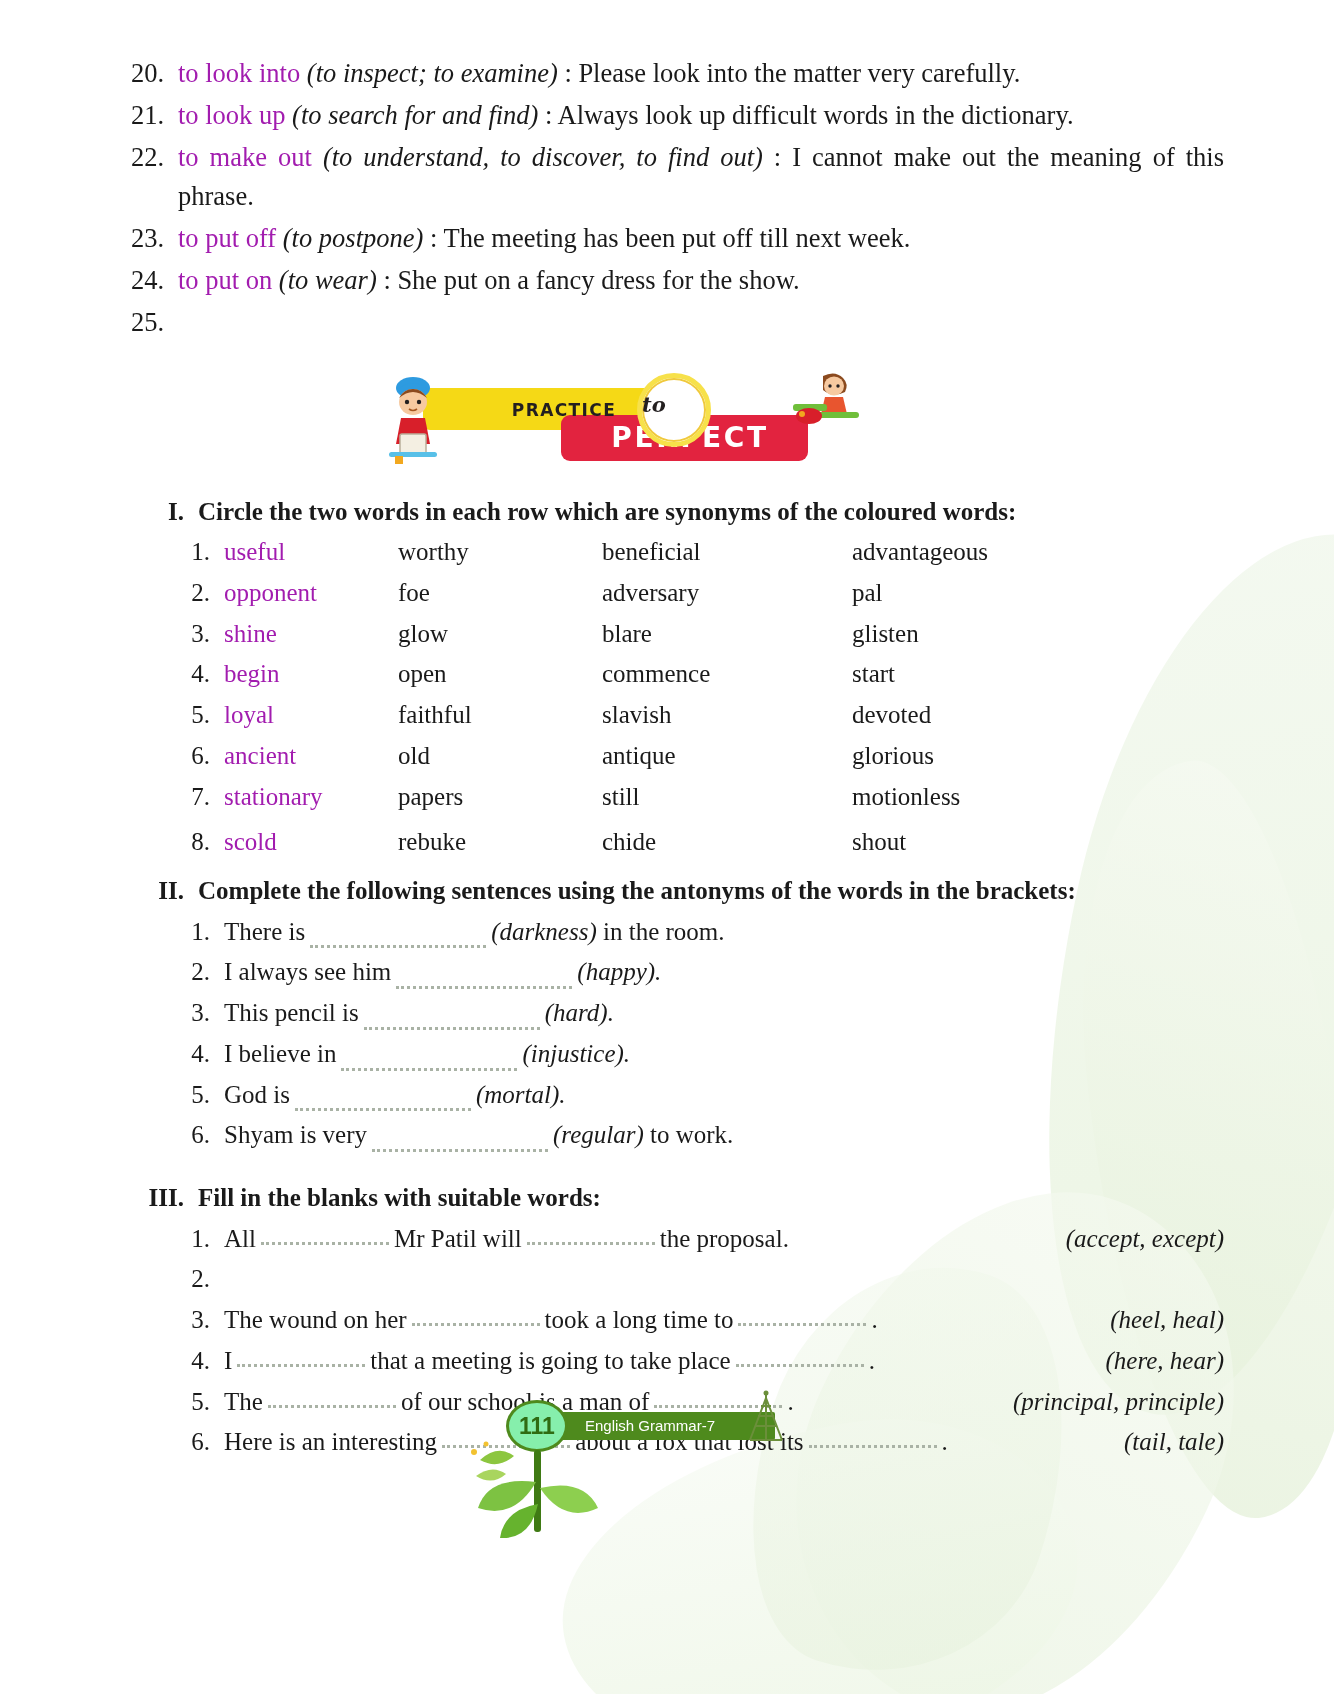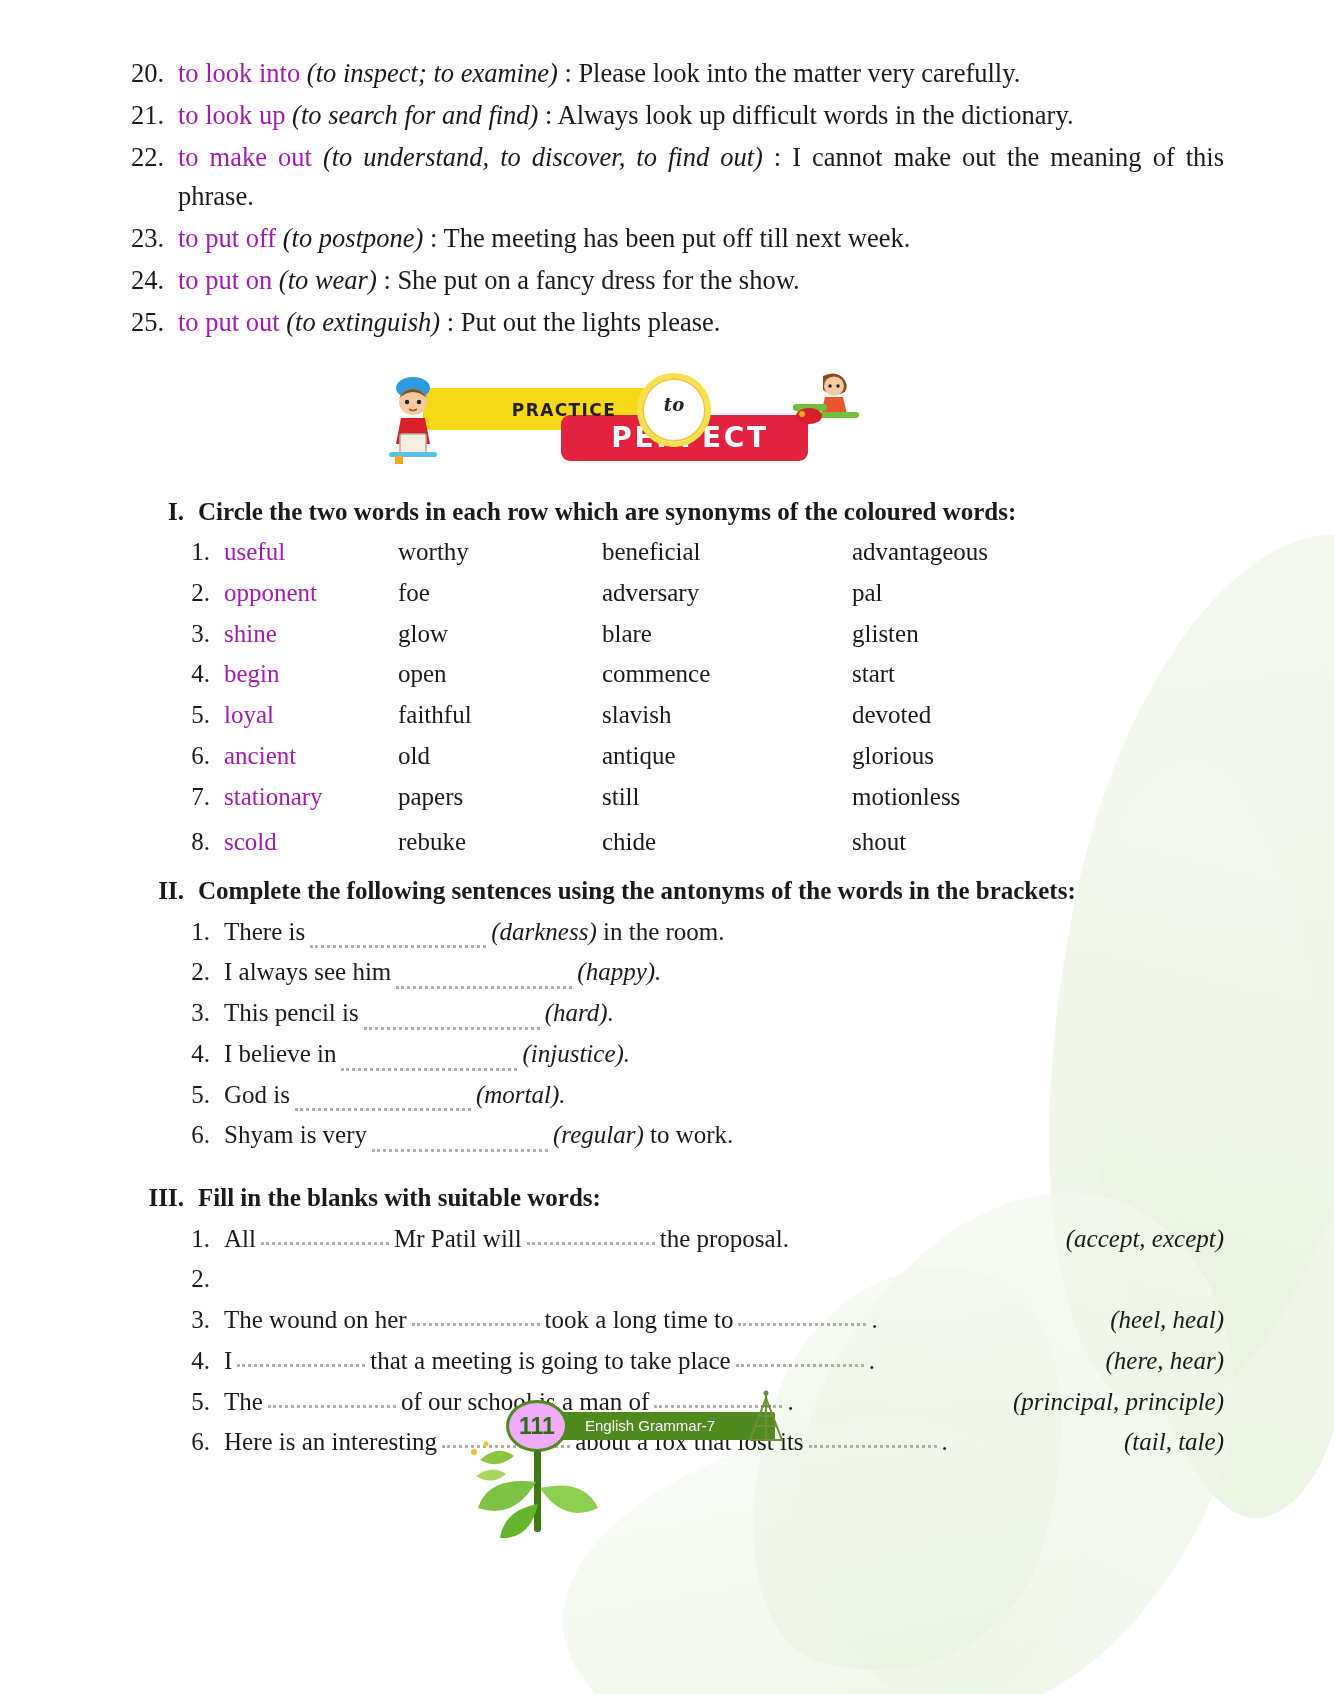--- a/index.html
+++ b/index.html
@@ -97,23 +97,23 @@
     font-weight:bold;font-size:28px;letter-spacing:2.6px;
     color:#ffffff;text-align:center;line-height:36px;
   }
   .to-badge{
     position:absolute;left:254px;top:5px;width:64px;height:64px;
     border-radius:50%;background:#ffffff;
     border:5px solid #f7e14a;
     box-shadow:0 0 0 2px #f0c93c inset;
   }
   .to-badge span{
-    display:block;width:100%;line-height:54px;text-align:center;
+    display:block;width:100%;line-height:54px;
     font-family:"DejaVu Serif", serif;
-    font-style:italic;font-weight:bold;font-size:18px;color:#231f20;
+    font-style:italic;font-weight:bold;font-size:21px;color:#231f20;
   }
   
   .kid-left{position:absolute;left:0;top:4px;width:60px;height:92px;}
   .kid-right{position:absolute;left:410px;top:2px;width:72px;height:64px;}
 
   
   .exercise{margin-top:30px;}
   .ex-head{
     display:flex;font-weight:bold;font-size:25px;line-height:1.3;
     padding-left:140px;padding-right:110px;
@@ -157,21 +157,21 @@
     position:absolute;left:555px;top:20px;width:220px;height:28px;
     background:#4e8a1d;border-radius:2px;
   }
   .foot-label{
     position:absolute;left:585px;top:22px;width:200px;height:24px;
     font-family:"Liberation Sans", sans-serif;
     font-size:15px;color:#ffffff;line-height:24px;
   }
   .page-circle{
     position:absolute;left:506px;top:8px;width:62px;height:52px;
-    background:#f0abfc;border:3px solid #4e8a1d;border-radius:50%;
+    background:#86efac;border:3px solid #4e8a1d;border-radius:50%;
     box-sizing:border-box;
   }
   .page-circle span{
     display:block;width:100%;line-height:46px;text-align:center;
     font-family:"Liberation Sans", sans-serif;
     font-weight:bold;font-size:23px;color:#2f6b12;
   }
   .stem{
     position:absolute;left:534px;top:58px;width:7px;height:82px;
     background:#3f7a14;border-radius:3px;
@@ -214,21 +214,20 @@
       <span class="body nojust"><span class="phrase">to put off</span> <span class="gloss">(to postpone)</span><span> : </span><span>The meeting has been put off till next week.</span></span>
     </li>
 
     <li class="idiom">
       <span class="num">24.</span>
       <span class="body nojust"><span class="phrase">to put on</span> <span class="gloss">(to wear)</span><span> : </span><span>She put on a fancy dress for the show.</span></span>
     </li>
 
     <li class="idiom">
       <span class="num">25.</span>
-      <span class="body nojust"><span class="phrase">to put out</span> <span class="gloss">(to extinguish)</span><span> : </span><span>Put out the lights please.</span></span>
     </li>
   </ul>
 
   <div class="banner-wrap">
     <div class="banner">
       <div class="bar-yellow"></div>
       <div class="bar-red"></div>
       <div class="practice-text">PRACTICE</div>
       <div class="perfect-text">PERFECT</div>
       <div class="to-badge">

